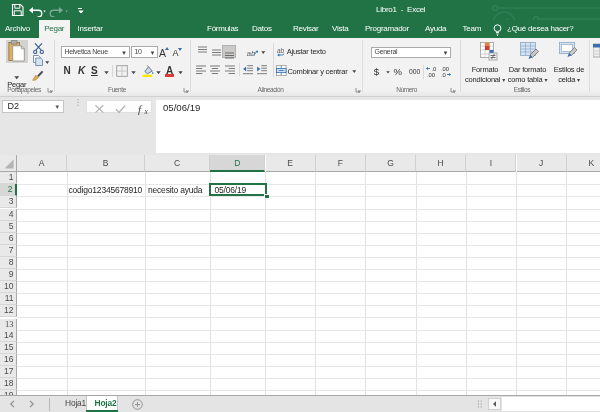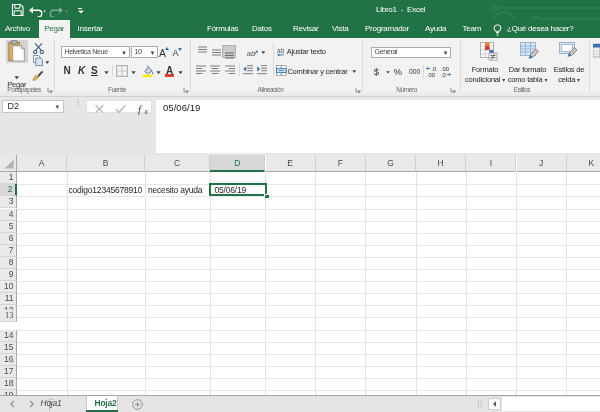--- a/index.html
+++ b/index.html
@@ -362,21 +362,21 @@
         <div class="rowhdr" style="top:41.4px;height:12.1px;">3</div>
         <div class="rowhdr" style="top:53.5px;height:12.1px;">4</div>
         <div class="rowhdr" style="top:65.6px;height:12.1px;">5</div>
         <div class="rowhdr" style="top:77.7px;height:12.1px;">6</div>
         <div class="rowhdr" style="top:89.8px;height:12.1px;">7</div>
         <div class="rowhdr" style="top:101.9px;height:12.1px;">8</div>
         <div class="rowhdr" style="top:114.0px;height:12.1px;">9</div>
         <div class="rowhdr" style="top:126.1px;height:12.1px;">10</div>
         <div class="rowhdr" style="top:138.2px;height:12.1px;">11</div>
         <div class="rowhdr" style="top:150.3px;height:12.1px;">12</div>
-        <div class="rowhdr" style="top:155px;height:12.1px;font-family:Liberation Serif, serif;">13</div>
+        <div class="rowhdr" style="top:164px;height:12.1px;font-family:Liberation Serif, serif;">13</div>
         <div class="rowhdr" style="top:174.5px;height:12.1px;">14</div>
         <div class="rowhdr" style="top:186.6px;height:12.1px;">15</div>
         <div class="rowhdr" style="top:198.7px;height:12.1px;">16</div>
         <div class="rowhdr" style="top:210.8px;height:12.1px;">17</div>
         <div class="rowhdr" style="top:222.9px;height:12.1px;">18</div>
         <div class="rowhdr" style="top:235.0px;height:12.1px;">19</div>
       </div>
     <div id="gridlines">
         <div class="vline" style="left:66.8px;height:222.5px;"></div>
         <div class="vline" style="left:144.6px;height:222.5px;"></div>
@@ -414,21 +414,21 @@
 
     <div class="abs" style="left:208.5px;top:27.7px;width:58px;height:13px;border:2px solid #217346;background:transparent;"></div>
     <div class="abs" style="left:264px;top:38.6px;width:4.6px;height:4.4px;background:#217346;border-left:1px solid #fff;border-top:1px solid #fff;"></div>
   </div>
   <div class="abs" id="sheetbar">
     <svg class="abs" style="left:9px;top:4.5px" width="26" height="8" viewBox="0 0 26 8">
       <path d="M5 0.8 L1.8 4 L5 7.2" fill="none" stroke="#8e8e8e" stroke-width="1.2"></path>
       <path d="M21 0.8 L24.2 4 L21 7.2" fill="none" stroke="#8e8e8e" stroke-width="1.2"></path>
     </svg>
     <div class="abs" style="left:49px;top:2px;width:1px;height:13px;background:#b8b8b8;"></div>
-    <div class="abs stx" style="left:32px;top:0;width:38px;text-align:center;font-style:italic;">Hoja1</div>
+    <div class="abs stx" style="left:48px;top:0;width:38px;text-align:right;">Hoja1</div>
     <div class="abs" style="left:86px;top:0;width:31.5px;height:15px;background:#fff;border-left:1px solid #c6c6c6;border-right:1px solid #c6c6c6;"></div>
     <div class="abs stx" style="left:86px;top:0;width:39px;text-align:center;font-weight:bold;color:#217346;">Hoja2</div>
     <div class="abs" style="left:86px;top:14.5px;width:31.5px;height:2px;background:#217346;"></div>
     <svg class="abs" style="left:132px;top:3px" width="11" height="11" viewBox="0 0 11 11">
       <circle cx="5.5" cy="5.5" r="4.8" fill="none" stroke="#8a8a8a" stroke-width="0.9"></circle>
       <path d="M5.5 3 v5 M3 5.5 h5" stroke="#8a8a8a" stroke-width="0.9"></path>
     </svg>
 
     <svg class="abs" style="left:477px;top:4px" width="6" height="9" viewBox="0 0 6 9">
       <g fill="#a0a0a0">

